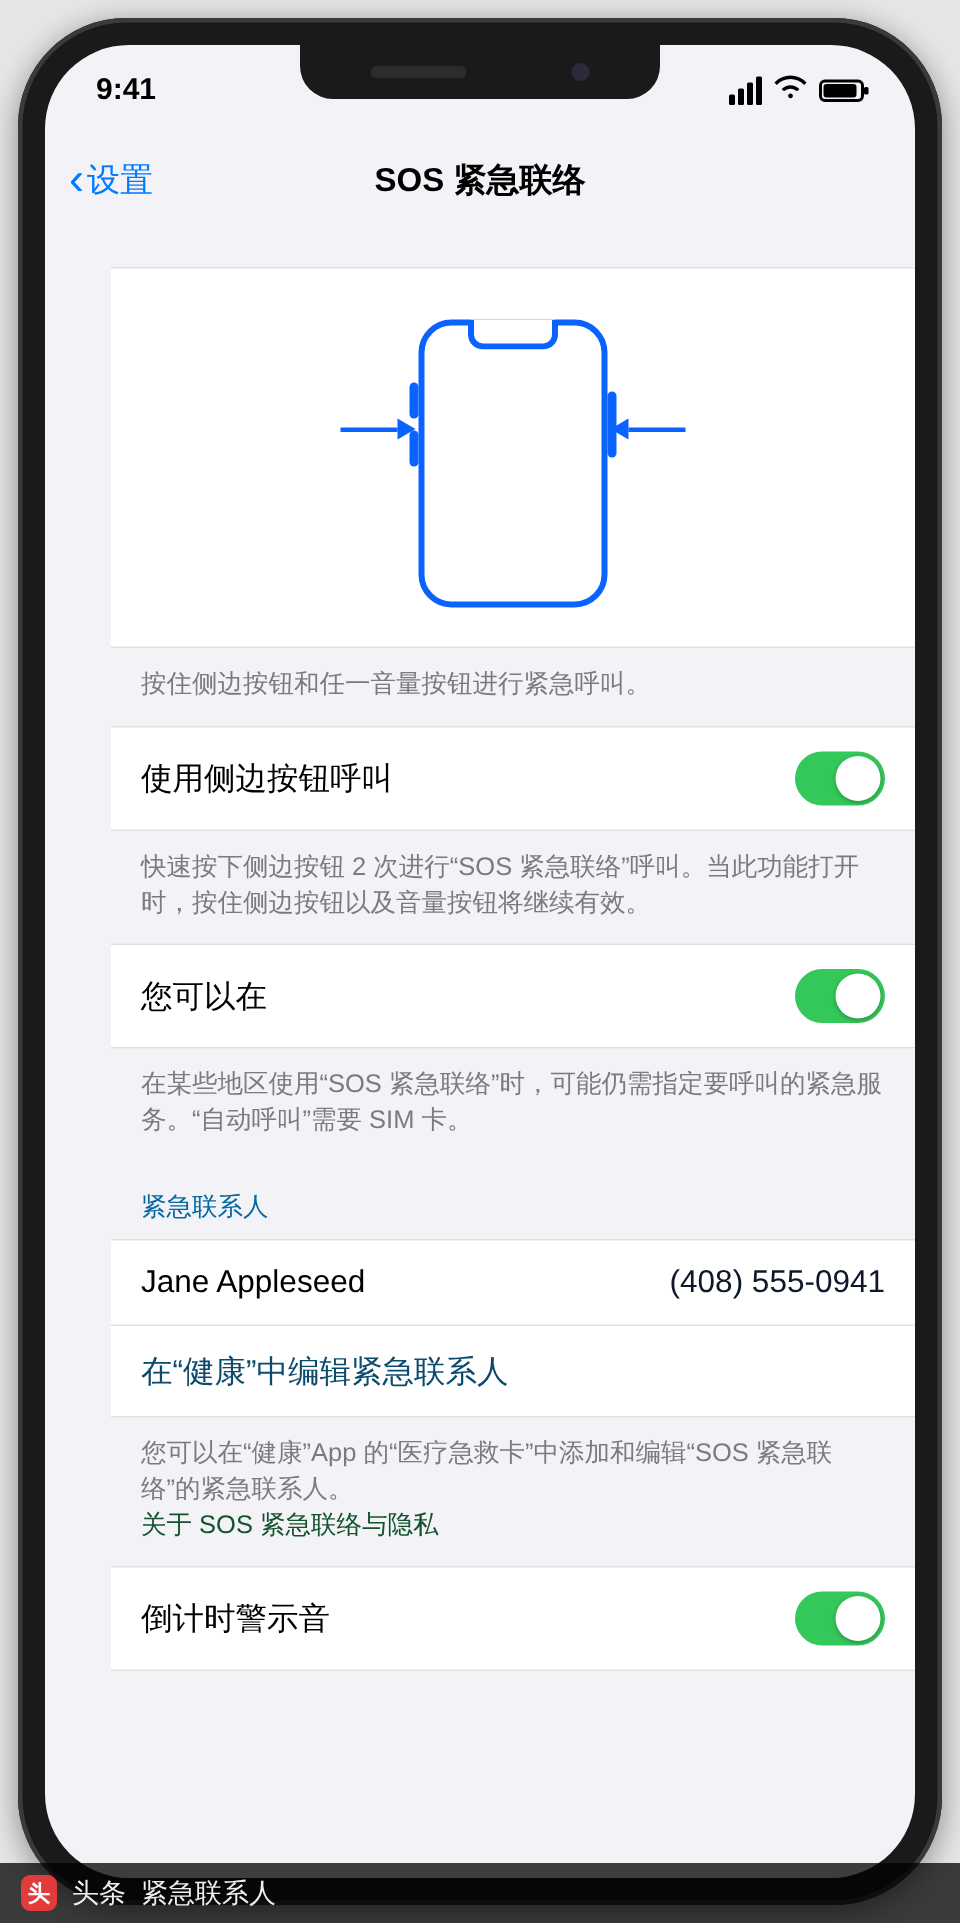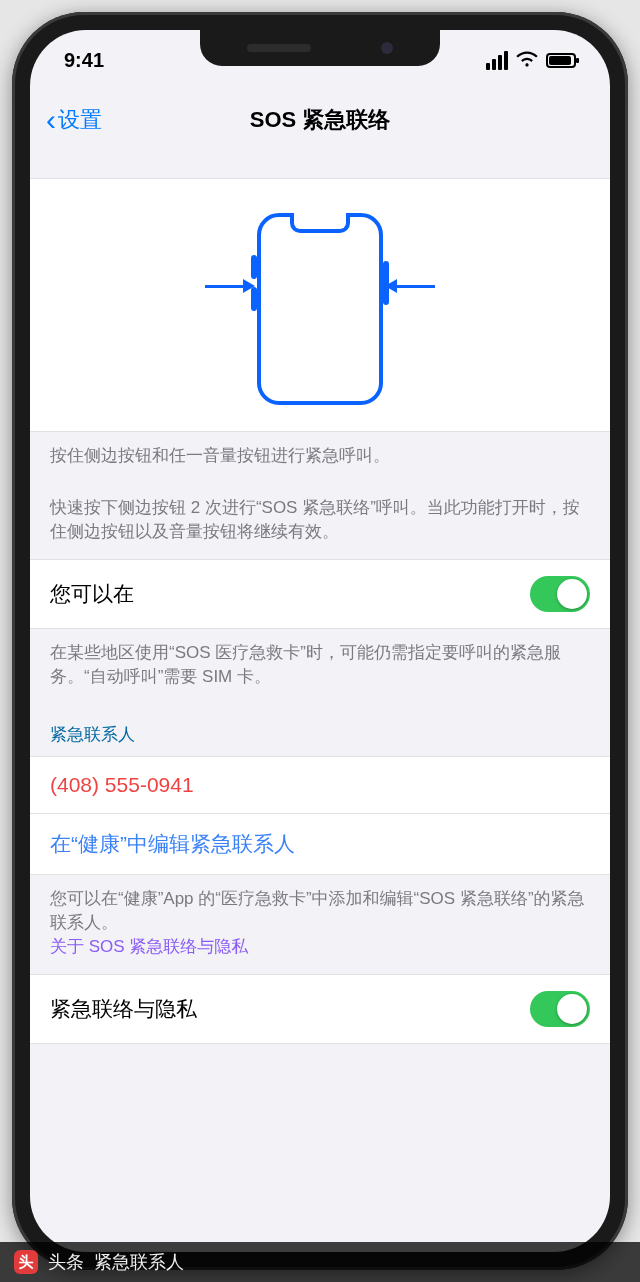--- a/index.html
+++ b/index.html
@@ -31,44 +31,44 @@
   .bat{width:30px;height:15px;border:2px solid #000;border-radius:4px;position:relative;}
   .bat::after{content:"";position:absolute;right:-5px;top:3px;width:3px;height:5px;background:#000;border-radius:1px;}
   .bat::before{content:"";position:absolute;left:1px;top:1px;bottom:1px;width:22px;background:#000;border-radius:2px;}
   .navbar{
     height:60px; display:flex; align-items:center; justify-content:center; position:relative;
     background:#f2f2f7;
   }
   .navbar h1{font-size:22px;font-weight:600;color:#000;text-align:center;}
   .back{position:absolute;left:16px;display:flex;align-items:center;color:#007aff;font-size:22px;gap:2px;}
   .chev{font-size:30px;line-height:1;font-weight:300;}
-  .content{height:calc(100% - 120px);overflow:hidden;}
+  .content{height:calc(100% - 120px);overflow:hidden;padding-left:44px;}
   .illus-card{background:#fff;padding:34px 0 26px;display:flex;justify-content:center;border-top:1px solid #e0e0e0;border-bottom:1px solid #e0e0e0;margin-top:28px;}
   .phone-illus{width:126px;height:192px;border:4px solid #0a62ff;border-radius:22px;position:relative;}
   .phone-illus::before{content:"";position:absolute;top:-4px;left:50%;transform:translateX(-50%);width:52px;height:16px;border:4px solid #0a62ff;border-top:none;border-bottom-left-radius:10px;border-bottom-right-radius:10px;background:#fff;}
   .sidebtn{position:absolute;background:#0a62ff;border-radius:3px;}
   .sidebtn.vol1{left:-10px;top:38px;width:6px;height:24px;}
   .sidebtn.vol2{left:-10px;top:70px;width:6px;height:24px;}
   .sidebtn.pwr{right:-10px;top:44px;width:6px;height:44px;}
   .arrow{position:absolute;top:62px;display:flex;align-items:center;color:#0a62ff;}
   .arrow.left{left:-56px;}
   .arrow.right{right:-56px;flex-direction:row-reverse;}
   .arrow .line{width:38px;height:3px;background:#0a62ff;}
   .arrow .head{width:0;height:0;border-top:7px solid transparent;border-bottom:7px solid transparent;}
   .arrow.left .head{border-left:12px solid #0a62ff;}
   .arrow.right .head{border-right:12px solid #0a62ff;}
   .footer-text{padding:12px 20px 16px;font-size:17px;color:#7a7a80;line-height:1.4;}
   .header-text{padding:18px 20px 10px;font-size:17px;color:#0369a1;}
   .row{background:#fff;border-top:1px solid #e0e0e0;border-bottom:1px solid #e0e0e0;padding:16px 20px;display:flex;align-items:center;justify-content:space-between;font-size:21px;color:#000;}
   .row + .row{border-top:none;}
-  .row .detail{color:#ef4444;font-size:21px;}
-  .row.link{color:#3b82f6;align-items:center;}
+  .row .detail{color:#0f172a;font-size:21px;}
+  .row.link{color:#0c4a6e;align-items:center;}
   .toggle{width:60px;height:36px;background:#34c759;border-radius:18px;position:relative;flex:0 0 auto;}
   .toggle::after{content:"";position:absolute;right:3px;top:3px;width:30px;height:30px;background:#fff;border-radius:50%;box-shadow:0 1px 3px rgba(0,0,0,.3);}
-  .link-inline{color:#8b5cf6;}
+  .link-inline{color:#14532d;}
   .attribution{
     position:absolute;left:0;right:0;bottom:0;height:40px;background:rgba(0,0,0,.75);
     display:flex;align-items:center;gap:10px;padding:0 14px;color:#eee;font-size:18px;z-index:200;
   }
   .attribution .logo{width:24px;height:24px;background:#e23b3b;border-radius:6px;display:flex;align-items:center;justify-content:center;color:#fff;font-size:15px;font-weight:700;}
 </style>
 </head>
 <body>
 
 <div class="frame">
@@ -115,42 +115,47 @@
               <span class="head"></span>
             </span>
           <span class="arrow right">
               <span class="line"></span>
               <span class="head"></span>
             </span>
         </div>
       </div>
       <div class="footer-text">按住侧边按钮和任一音量按钮进行紧急呼叫。</div>
 
+      <div class="row">
+        <span>使用侧边按钮呼叫</span>
+        <span class="toggle"></span>
+      </div>
       <div class="footer-text">快速按下侧边按钮 2 次进行“SOS 紧急联络”呼叫。当此功能打开时，按住侧边按钮以及音量按钮将继续有效。</div>
 
       <div class="row">
         <span>您可以在</span>
         <span class="toggle"></span>
       </div>
-      <div class="footer-text">在某些地区使用“SOS 医疗急救卡”时，可能仍需指定要呼叫的紧急服务。“自动呼叫”需要 SIM 卡。</div>
+      <div class="footer-text">在某些地区使用“SOS 紧急联络”时，可能仍需指定要呼叫的紧急服务。“自动呼叫”需要 SIM 卡。</div>
 
       <div class="header-text">紧急联系人</div>
       <div class="row">
+        <span>Jane Appleseed</span>
         <span class="detail">(408) 555-0941</span>
       </div>
       <div class="row link">
         <span>在“健康”中编辑紧急联系人</span>
       </div>
       <div class="footer-text">
         <span>您可以在“健康”App 的“医疗急救卡”中添加和编辑“SOS 紧急联络”的紧急联系人。</span><br>
         <span class="link-inline">关于 SOS 紧急联络与隐私</span>
       </div>
 
       <div class="row">
-        <span>紧急联络与隐私</span>
+        <span>倒计时警示音</span>
         <span class="toggle"></span>
       </div>
     </div>
   </div>
 </div>
 
 <div class="attribution">
   <span class="logo">头</span>
   <span>头条</span>
   <span>紧急联系人</span>

